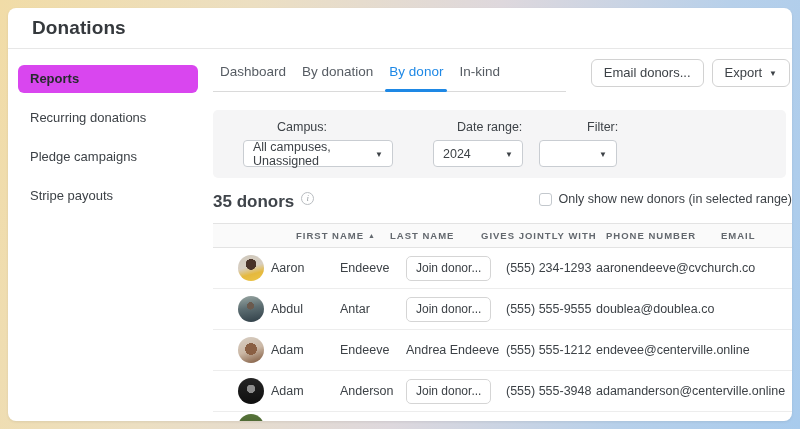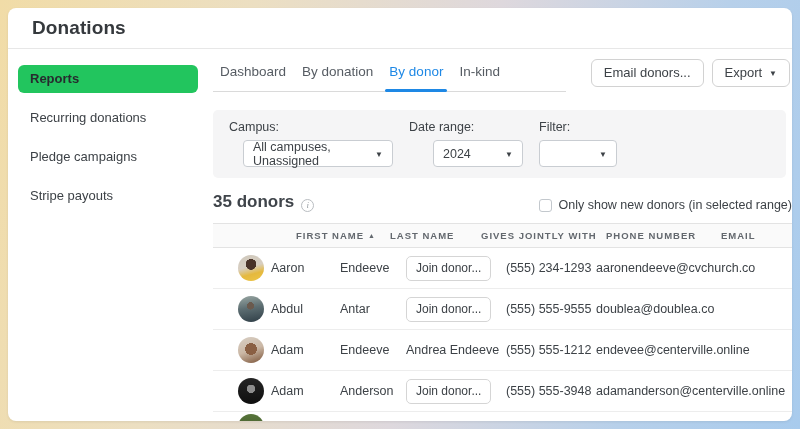--- a/index.html
+++ b/index.html
@@ -18,21 +18,21 @@
   }
   .page-title { font-size:19px; font-weight:bold; color:#35393d; letter-spacing:.1px; }
   .card-body { display:flex; height:372px; }
 
   
   .sidebar { flex:none; width:197px; padding:16px 7px 0 10px; }
   .side-item {
     padding:6px 12px 7px; margin-bottom:11px; font-size:13px; color:#3d4247;
     border-radius:6px; cursor:pointer;
   }
-  .side-item.active { background:#22c55e; color:#272b2f; font-weight:bold; }
+  .side-item.active { background:#d946ef; color:#272b2f; font-weight:bold; }
 
   
   .main { flex:1; min-width:0; padding:8px 0 0 8px; display:flex; flex-direction:column; }
   .tabs-row { display:flex; align-items:stretch; }
   .tabs { flex:1; display:flex; gap:12px; padding-left:5px; border-bottom:1px solid #dadada; }
   .tab { position:relative; font-size:13.5px; color:#565c63; padding:7px 2px 12px; cursor:pointer; white-space:nowrap; }
   .tab.active { color:#1e88e5; }
   .tab.active::after {
     content:""; position:absolute; left:-2px; right:-2px; bottom:-1px; height:3px;
     background:#1e88e5; border-radius:2px;
@@ -43,30 +43,30 @@
     font-size:13px; color:#3d4247; white-space:nowrap; cursor:pointer;
     display:flex; align-items:center; gap:7px; font-family:inherit;
   }
   .caret { font-size:8px; color:#3d4247; transform:translateY(1px); }
 
   
   .filter-bar {
     margin:18px 6px 0 0; background:#f5f5f6; border-radius:5px;
     padding:10px 16px 11px; display:flex; gap:16px;
   }
-  .filter-group .flabel { display:block; font-size:12.5px; line-height:14px; color:#3d4247; margin-bottom:6px; }
+  .filter-group .flabel { display:block; font-size:12.5px; line-height:14px; color:#3d4247; margin-bottom:6px;margin-left:48px; }
   .select {
     background:#fff; border:1px solid #c9cdd2; border-radius:4px; height:27px;
     display:flex; align-items:center; justify-content:space-between; gap:8px;
     padding:0 9px; font-size:12.5px; color:#3d4247; cursor:pointer;
   }
   .sel-campus { width:150px;margin-left:14px; } .sel-range { width:90px;margin-left:24px; } .sel-filter { width:78px; }
 
   
-  .summary-row { display:flex; align-items:flex-end; margin-top:14px; }
+  .summary-row { display:flex; align-items:flex-start; margin-top:14px; }
   .donor-count { font-size:17px; font-weight:bold; color:#3f444a; }
   .info-icon {
     width:13px; height:13px; border:1px solid #b9bdc1; border-radius:50%;
     color:#9aa0a5; font-size:9px; line-height:11px; text-align:center;
     margin-left:7px; font-family:"Liberation Serif", serif; font-style:italic;
   }
   .spacer { flex:1; }
   .cb-label { display:flex; align-items:center; gap:7px; font-size:12.5px; color:#3d4247; cursor:pointer; }
   .checkbox {
     appearance:none; -webkit-appearance:none; width:13px; height:13px;

